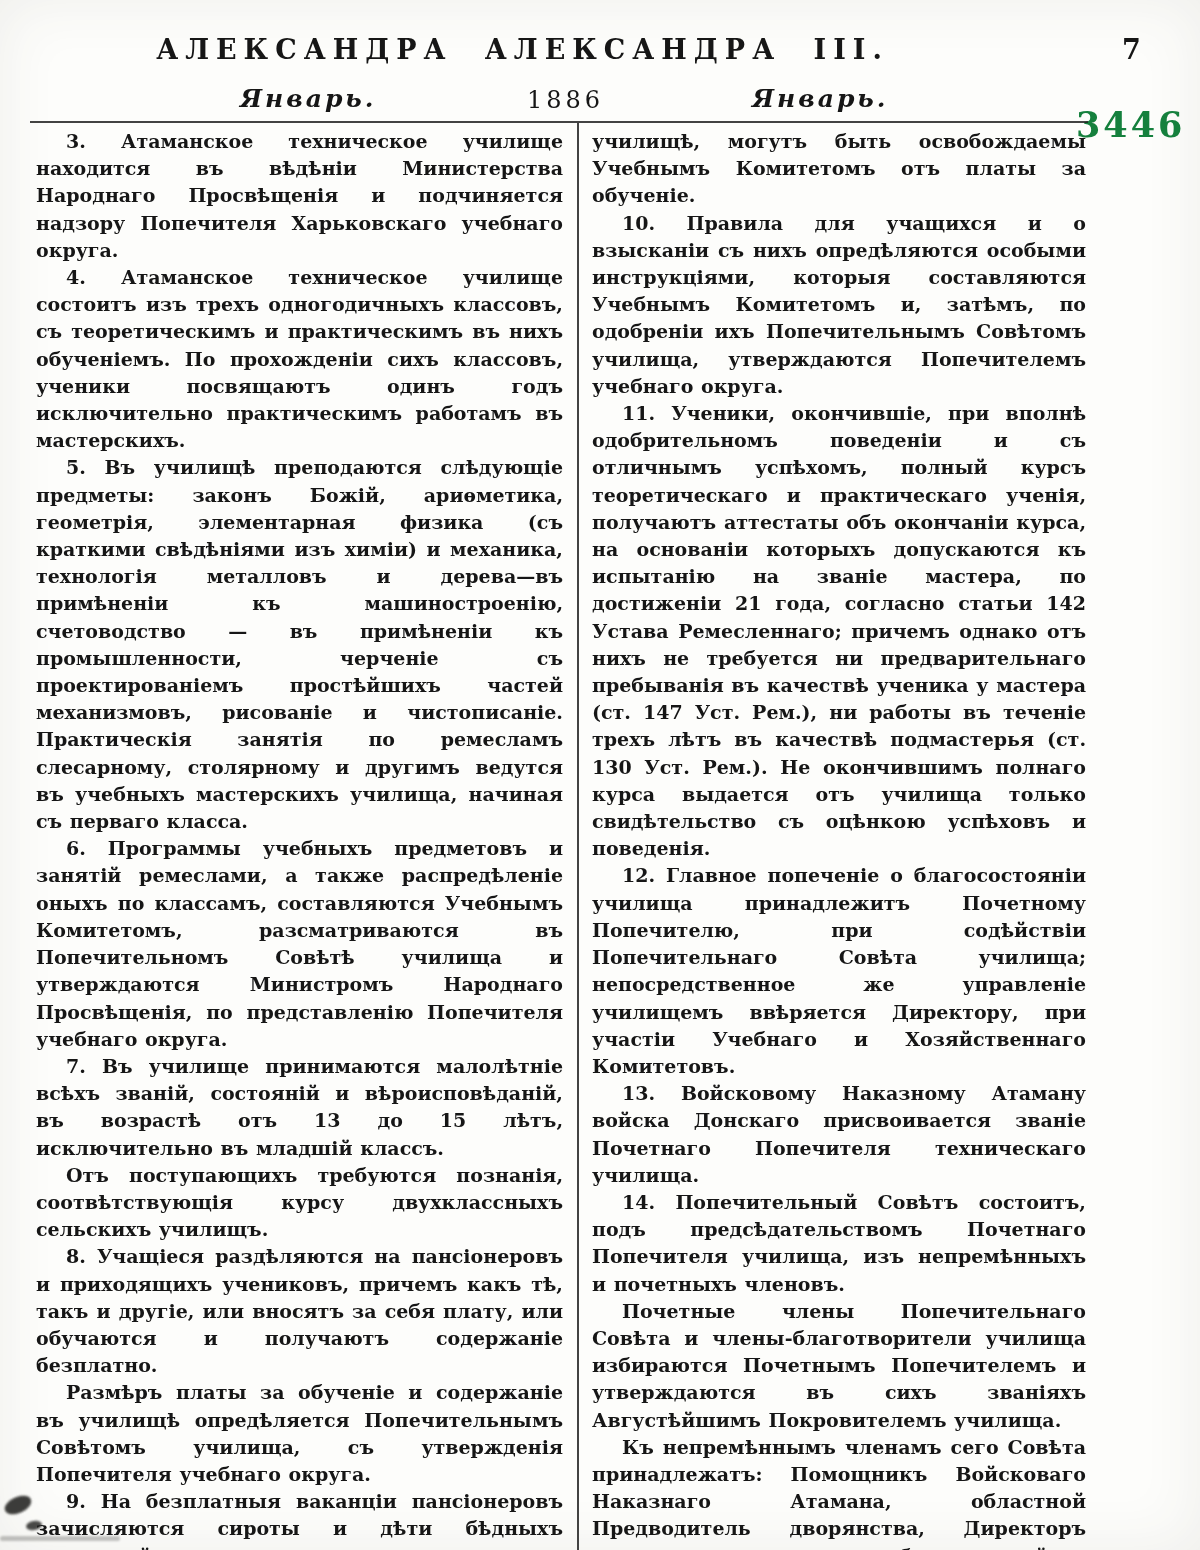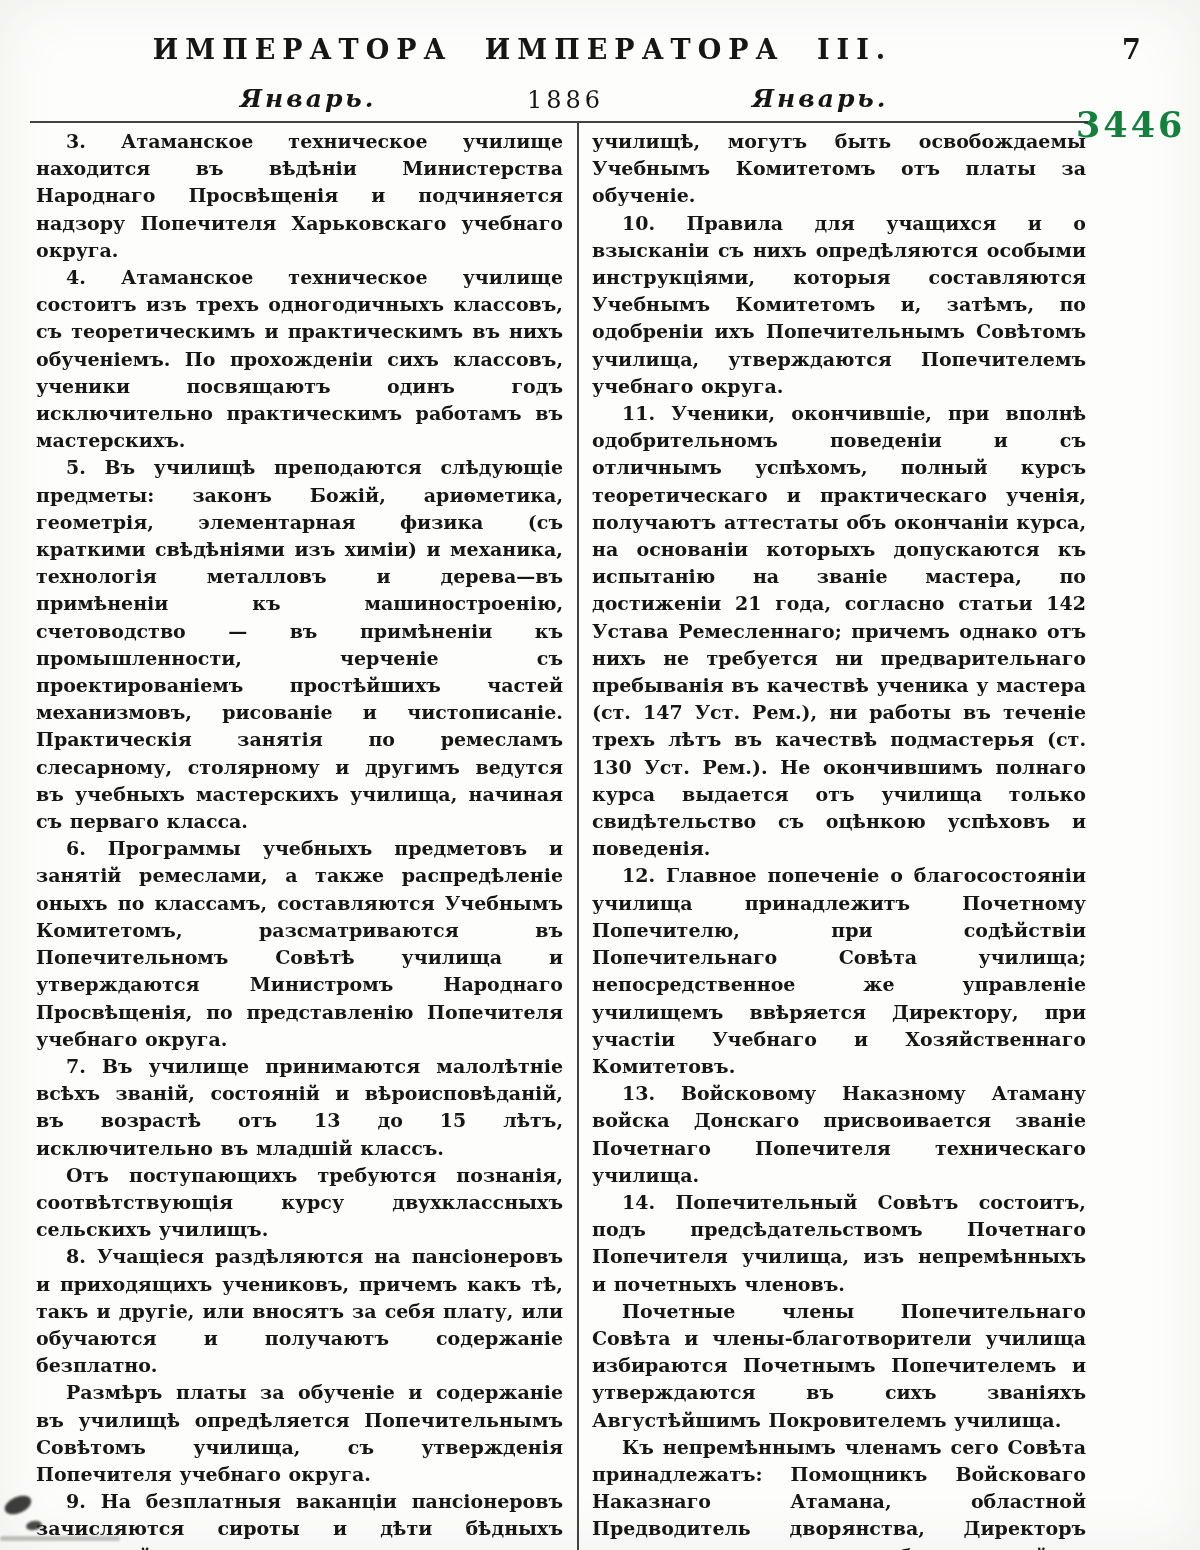--- a/index.html
+++ b/index.html
@@ -113,21 +113,21 @@
   }
   .artifact.a1 { left: 4px;  top: 1497px; width: 28px; height: 16px; transform: rotate(-24deg); opacity: 0.85; }
   .artifact.a2 { left: 26px; top: 1521px; width: 16px; height: 9px;  transform: rotate(-10deg); opacity: 0.8; }
   .artifact.a3 { left: 0px;  top: 1536px; width: 120px; height: 5px; opacity: 0.25; border-radius: 3px; }
 </style>
 </head>
 <body>
 
 <div class="page">
 
-  <div class="title">ИМПЕРАТОРА ИМПЕРАТОРА III.</div>
+  <div class="title">АЛЕКСАНДРА АЛЕКСАНДРА III.</div>
   <div class="pagenum">7</div>
 
   <span class="subheader-month m-left">Январь.</span>
   <span class="subheader-year">1886</span>
   <span class="subheader-month m-right">Январь.</span>
 
   <span class="stamp">3446</span>
 
   <div class="hrule"></div>
   <div class="vrule"></div>

